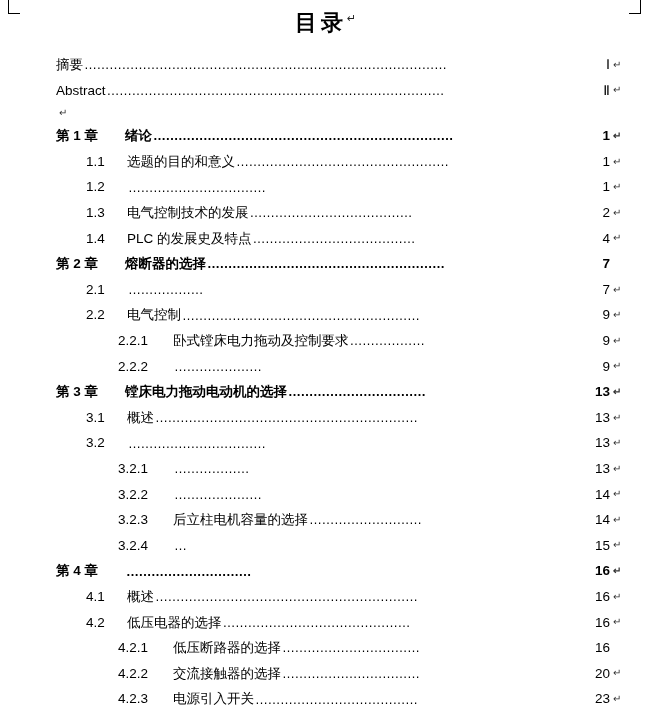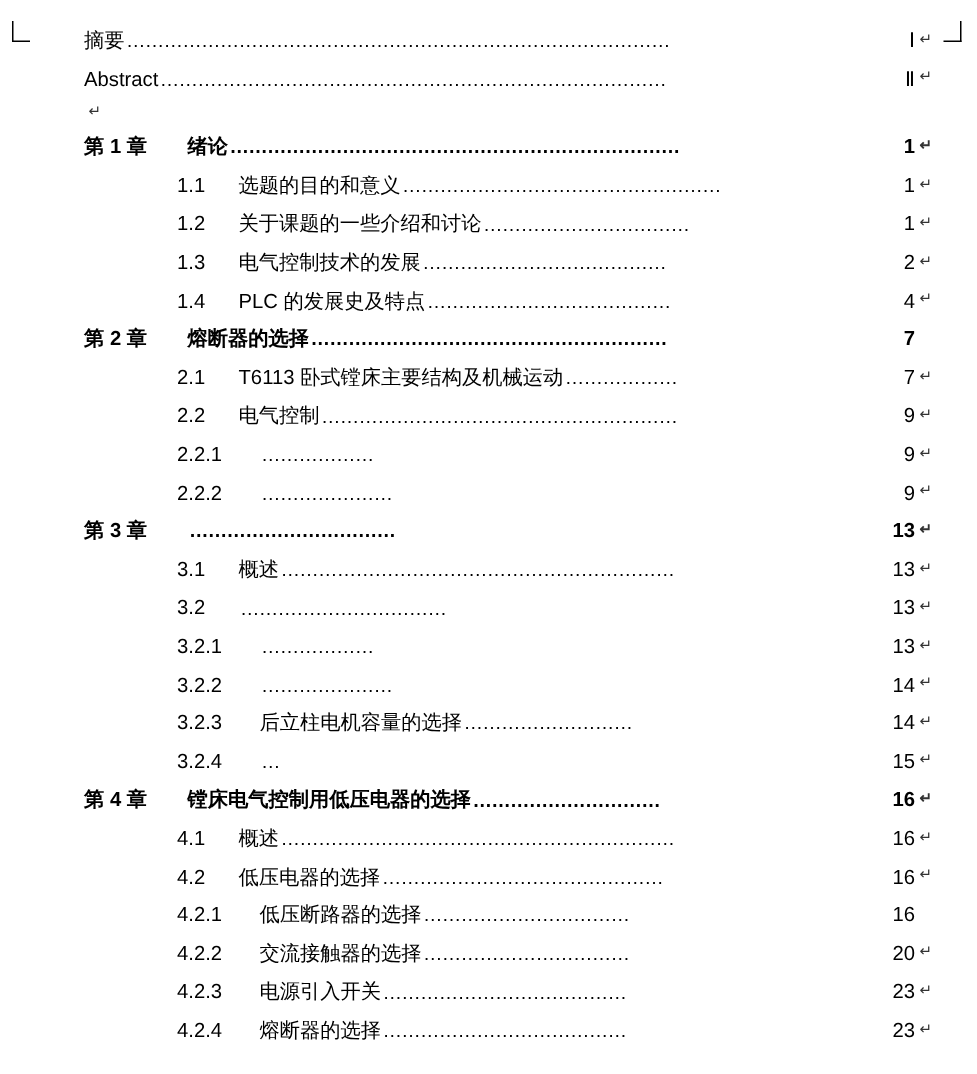--- a/index.html
+++ b/index.html
@@ -70,21 +70,21 @@
   .toc-row.lvl1 { padding-left: 30px; }
   .toc-row.lvl2 { padding-left: 62px; }
   .toc-row.front { padding-left: 0; }
 
   .num {
     display: inline-block;
     flex: 0 0 auto;
     margin-right: 9px;
   }
   .lvl0 .num { min-width: 60px; }
-  .lvl1 .num { min-width: 32px; margin-left: 32px; }
+  .lvl1 .num { min-width: 32px; }
   .lvl2 .num { min-width: 46px; }
 
   .label {
     flex: 0 0 auto;
   }
   .leader {
     flex: 1 1 auto;
     overflow: hidden;
     white-space: nowrap;
     margin: 0 2px 0 1px;
@@ -111,20 +111,23 @@
 </head>
 <body>
 
 <div class="page">
 
   <div class="edge-mark em-tl-v"></div>
   <div class="edge-mark em-tl-h"></div>
   <div class="edge-mark em-tr-v"></div>
   <div class="edge-mark em-tr-h"></div>
 
+  <div class="title-wrap">
+    <h1 class="title"><span>目录</span><span class="pilcrow">↵</span></h1>
+  </div>
 
   <div class="toc" id="toc-list">
       <div class="toc-row front">
         <span class="label">摘要</span>
         <span class="leader">……………………………………………………………………………</span>
         <span class="page-no">Ⅰ</span>
         <span class="mark">↵</span>
       </div>
       <div class="toc-row front">
         <span class="label">Abstract</span>
@@ -144,21 +147,20 @@
       </div>
       <div class="toc-row lvl1">
         <span class="num">1.1</span>
         <span class="label">选题的目的和意义</span>
         <span class="leader">……………………………………………</span>
         <span class="page-no">1</span>
         <span class="mark">↵</span>
       </div>
       <div class="toc-row lvl1">
         <span class="num">1.2</span>
-        <span class="label">关于课题的一些介绍和讨论</span>
         <span class="leader">……………………………</span>
         <span class="page-no">1</span>
         <span class="mark">↵</span>
       </div>
       <div class="toc-row lvl1">
         <span class="num">1.3</span>
         <span class="label">电气控制技术的发展</span>
         <span class="leader">…………………………………</span>
         <span class="page-no">2</span>
         <span class="mark">↵</span>
@@ -172,46 +174,47 @@
       </div>
       <div class="toc-row lvl0">
         <span class="num">第 2 章</span>
         <span class="label">熔断器的选择</span>
         <span class="leader">…………………………………………………</span>
         <span class="page-no">7</span>
         <span class="mark"></span>
       </div>
       <div class="toc-row lvl1">
         <span class="num">2.1</span>
-        <span class="label">T6113 卧式镗床主要结构及机械运动</span>
         <span class="leader">………………</span>
         <span class="page-no">7</span>
         <span class="mark">↵</span>
       </div>
       <div class="toc-row lvl1">
         <span class="num">2.2</span>
         <span class="label">电气控制</span>
         <span class="leader">…………………………………………………</span>
         <span class="page-no">9</span>
         <span class="mark">↵</span>
       </div>
       <div class="toc-row lvl2">
         <span class="num">2.2.1</span>
+        <span class="label">卧式镗床电力拖动及控制要求</span>
         <span class="leader">………………</span>
         <span class="page-no">9</span>
         <span class="mark">↵</span>
       </div>
       <div class="toc-row lvl2">
         <span class="num">2.2.2</span>
         <span class="leader">…………………</span>
         <span class="page-no">9</span>
         <span class="mark">↵</span>
       </div>
       <div class="toc-row lvl0">
         <span class="num">第 3 章</span>
+        <span class="label">镗床电力拖动电动机的选择</span>
         <span class="leader">……………………………</span>
         <span class="page-no">13</span>
         <span class="mark">↵</span>
       </div>
       <div class="toc-row lvl1">
         <span class="num">3.1</span>
         <span class="label">概述</span>
         <span class="leader">………………………………………………………</span>
         <span class="page-no">13</span>
         <span class="mark">↵</span>
@@ -242,21 +245,20 @@
         <span class="mark">↵</span>
       </div>
       <div class="toc-row lvl2">
         <span class="num">3.2.4</span>
         <span class="leader">…</span>
         <span class="page-no">15</span>
         <span class="mark">↵</span>
       </div>
       <div class="toc-row lvl0">
         <span class="num">第 4 章</span>
-        <span class="label">镗床电气控制用低压电器的选择</span>
         <span class="leader">…………………………</span>
         <span class="page-no">16</span>
         <span class="mark">↵</span>
       </div>
       <div class="toc-row lvl1">
         <span class="num">4.1</span>
         <span class="label">概述</span>
         <span class="leader">………………………………………………………</span>
         <span class="page-no">16</span>
         <span class="mark">↵</span>

